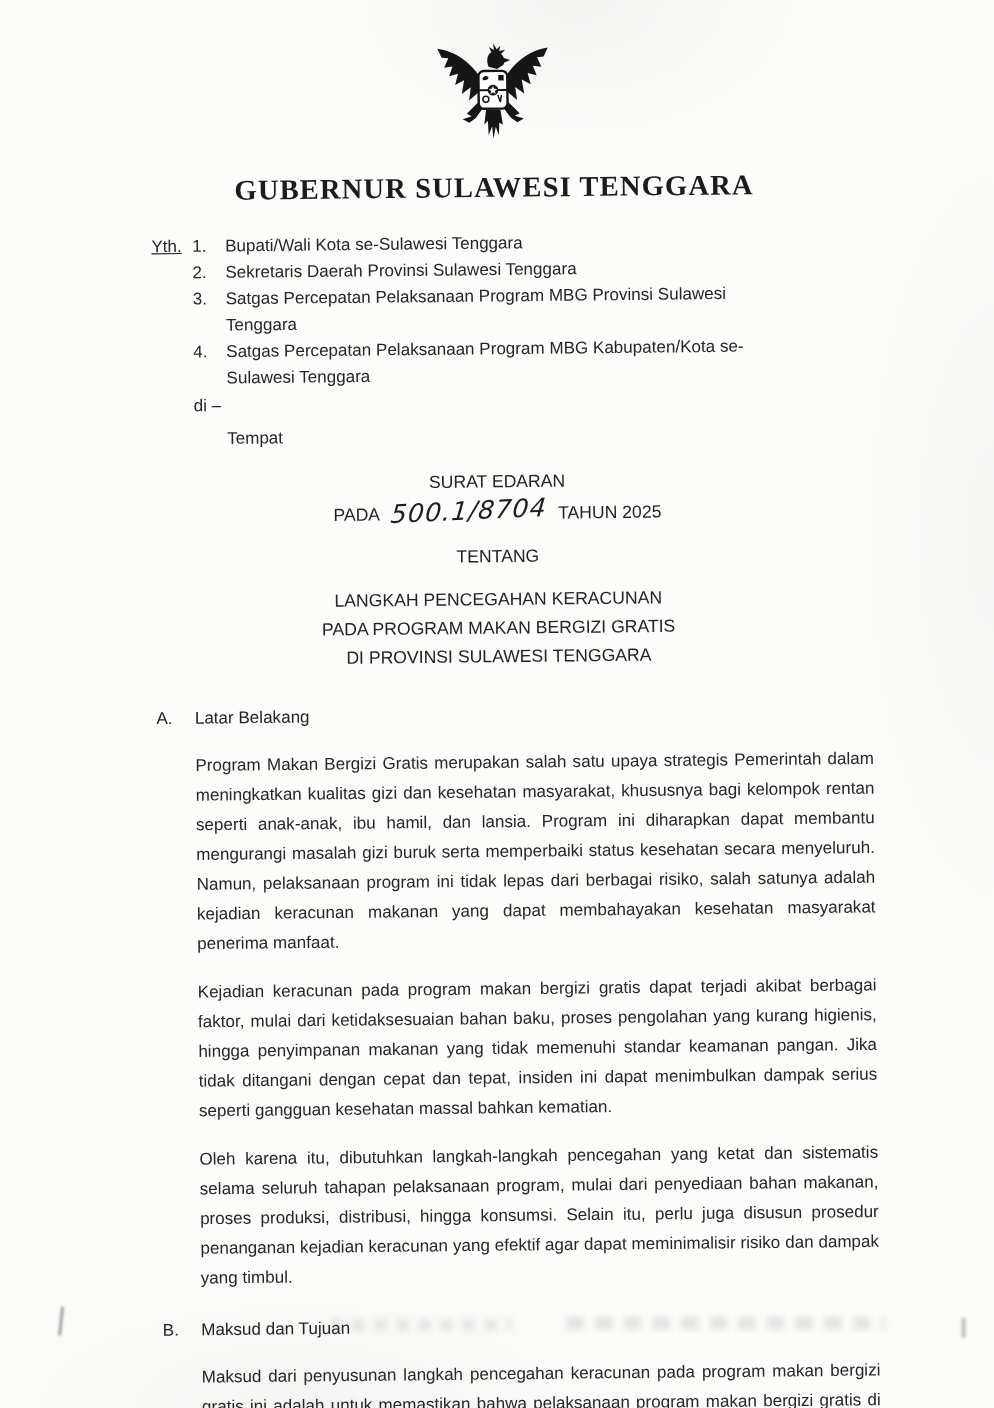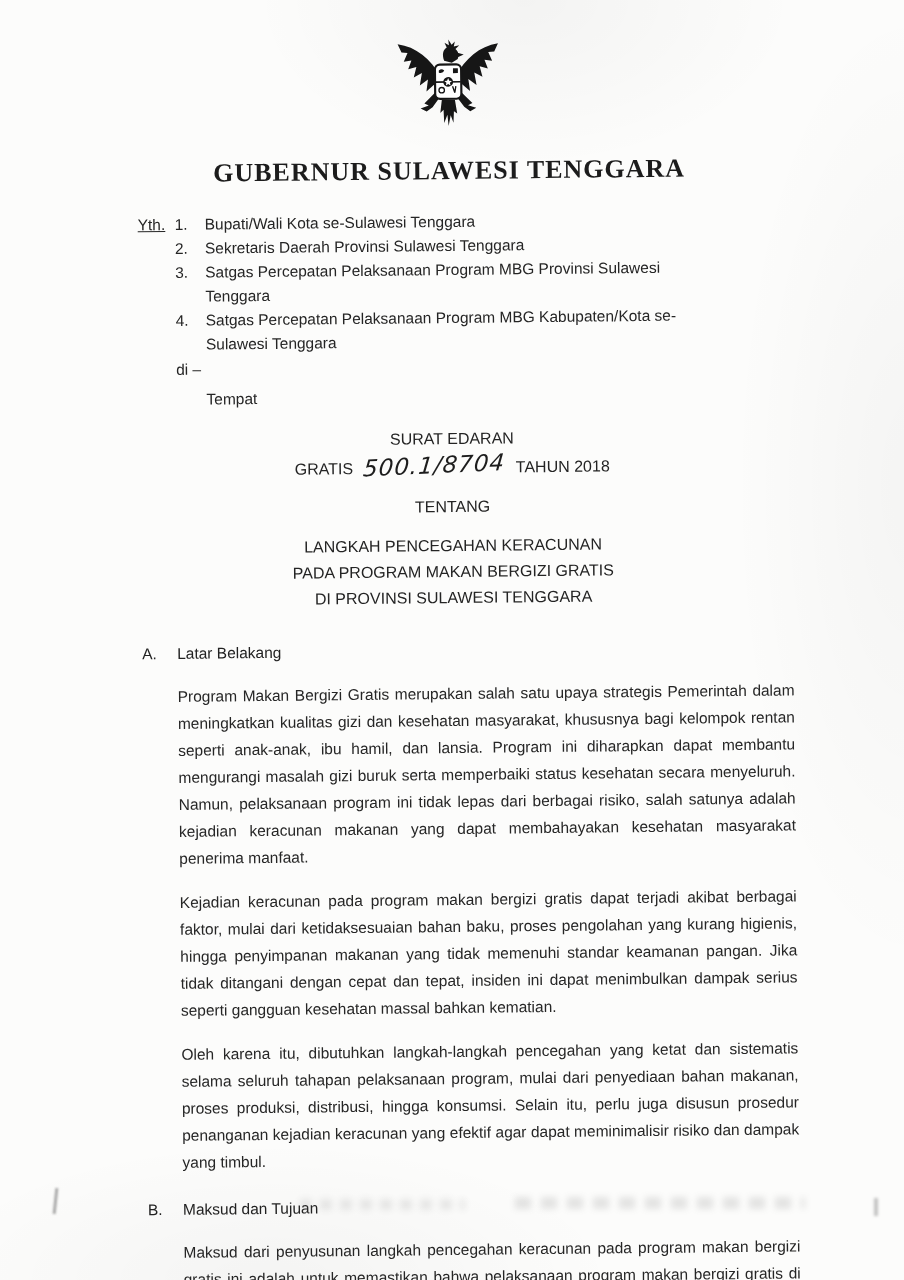--- a/index.html
+++ b/index.html
@@ -167,23 +167,23 @@
       <span class="addr-num">4.</span>
       <span class="addr-text">Satgas Percepatan Pelaksanaan Program MBG Kabupaten/Kota se-Sulawesi Tenggara</span>
     </div>
     <div class="di-line">di –</div>
     <div class="place-line">Tempat</div>
   </div>
 
   <div class="subject">
     <div>SURAT EDARAN</div>
     <div class="nomor-line">
-      <span>GRATIS</span>
+      <span>PADA</span>
       <span class="handwritten">500.1/8704</span>
-      <span>TAHUN 2018</span>
+      <span>TAHUN 2025</span>
     </div>
     <div class="tentang">TENTANG</div>
     <div class="doc-title">
       <div>LANGKAH PENCEGAHAN KERACUNAN</div>
       <div>PADA PROGRAM MAKAN BERGIZI GRATIS</div>
       <div>DI PROVINSI SULAWESI TENGGARA</div>
     </div>
   </div>
 
   <div class="body-area">

